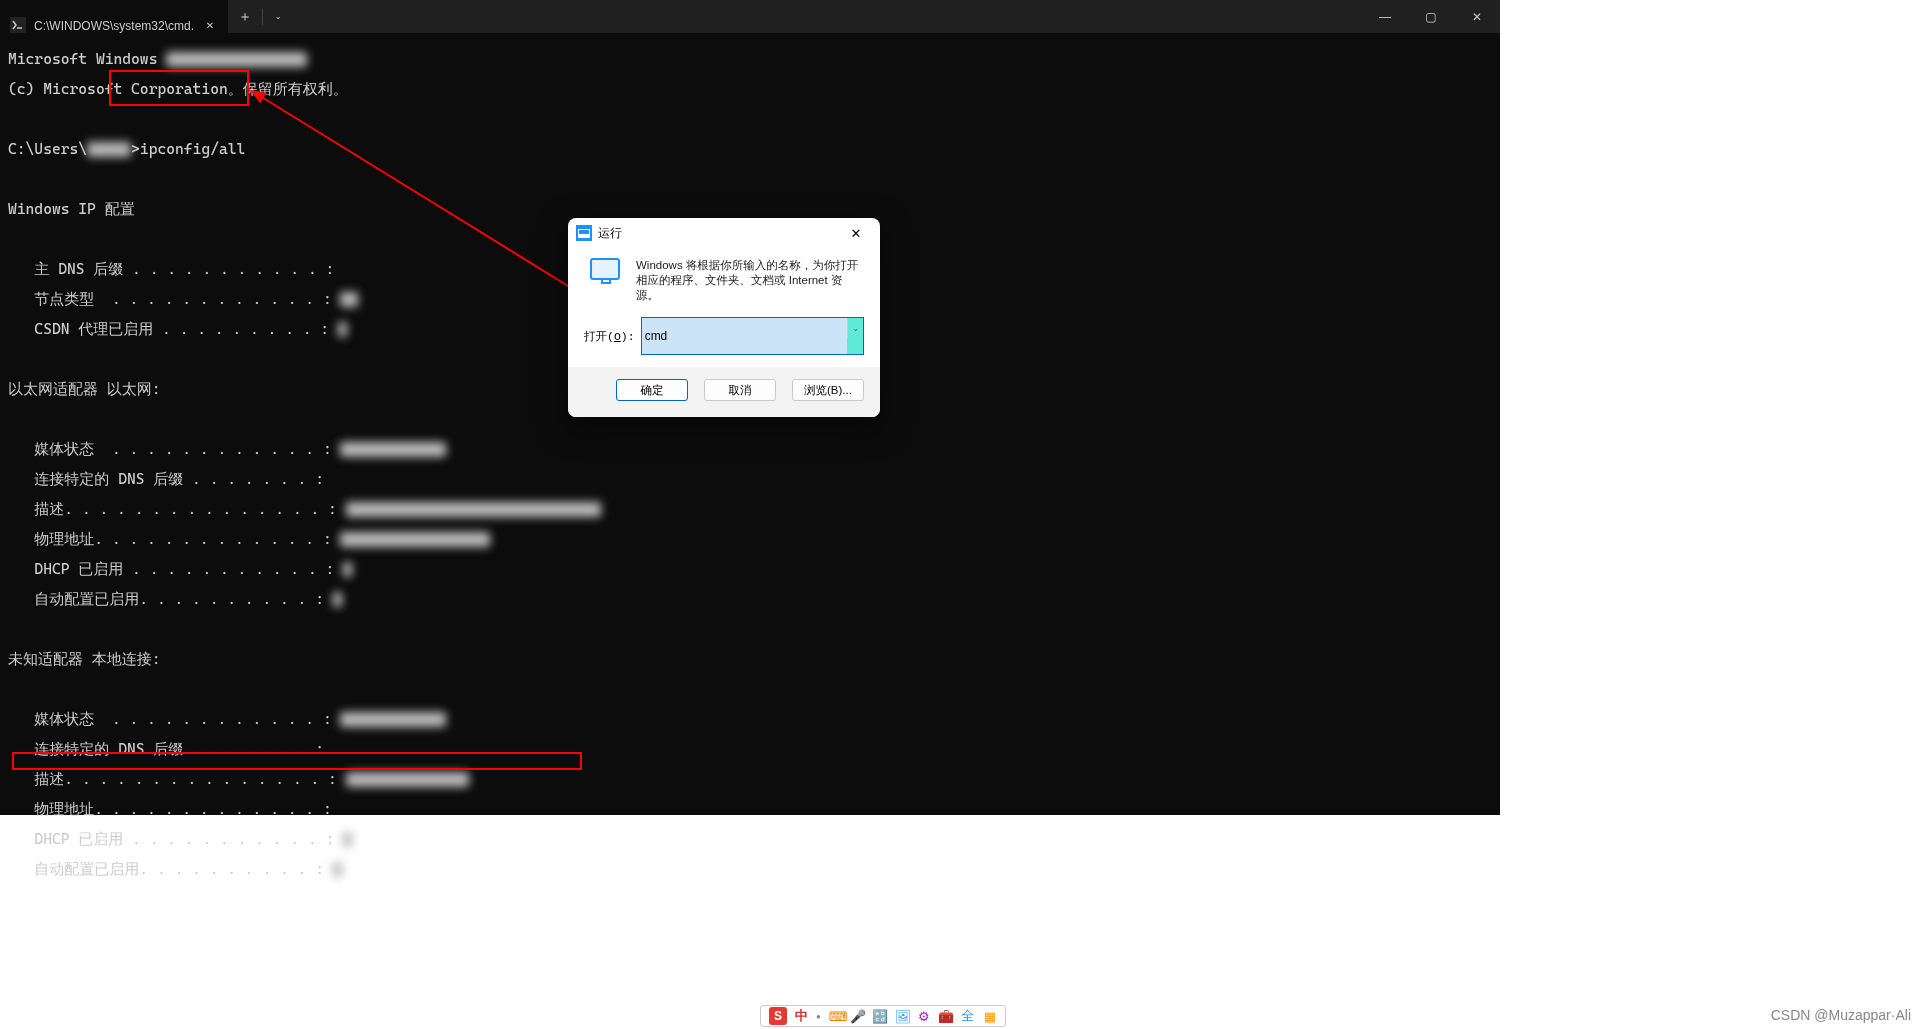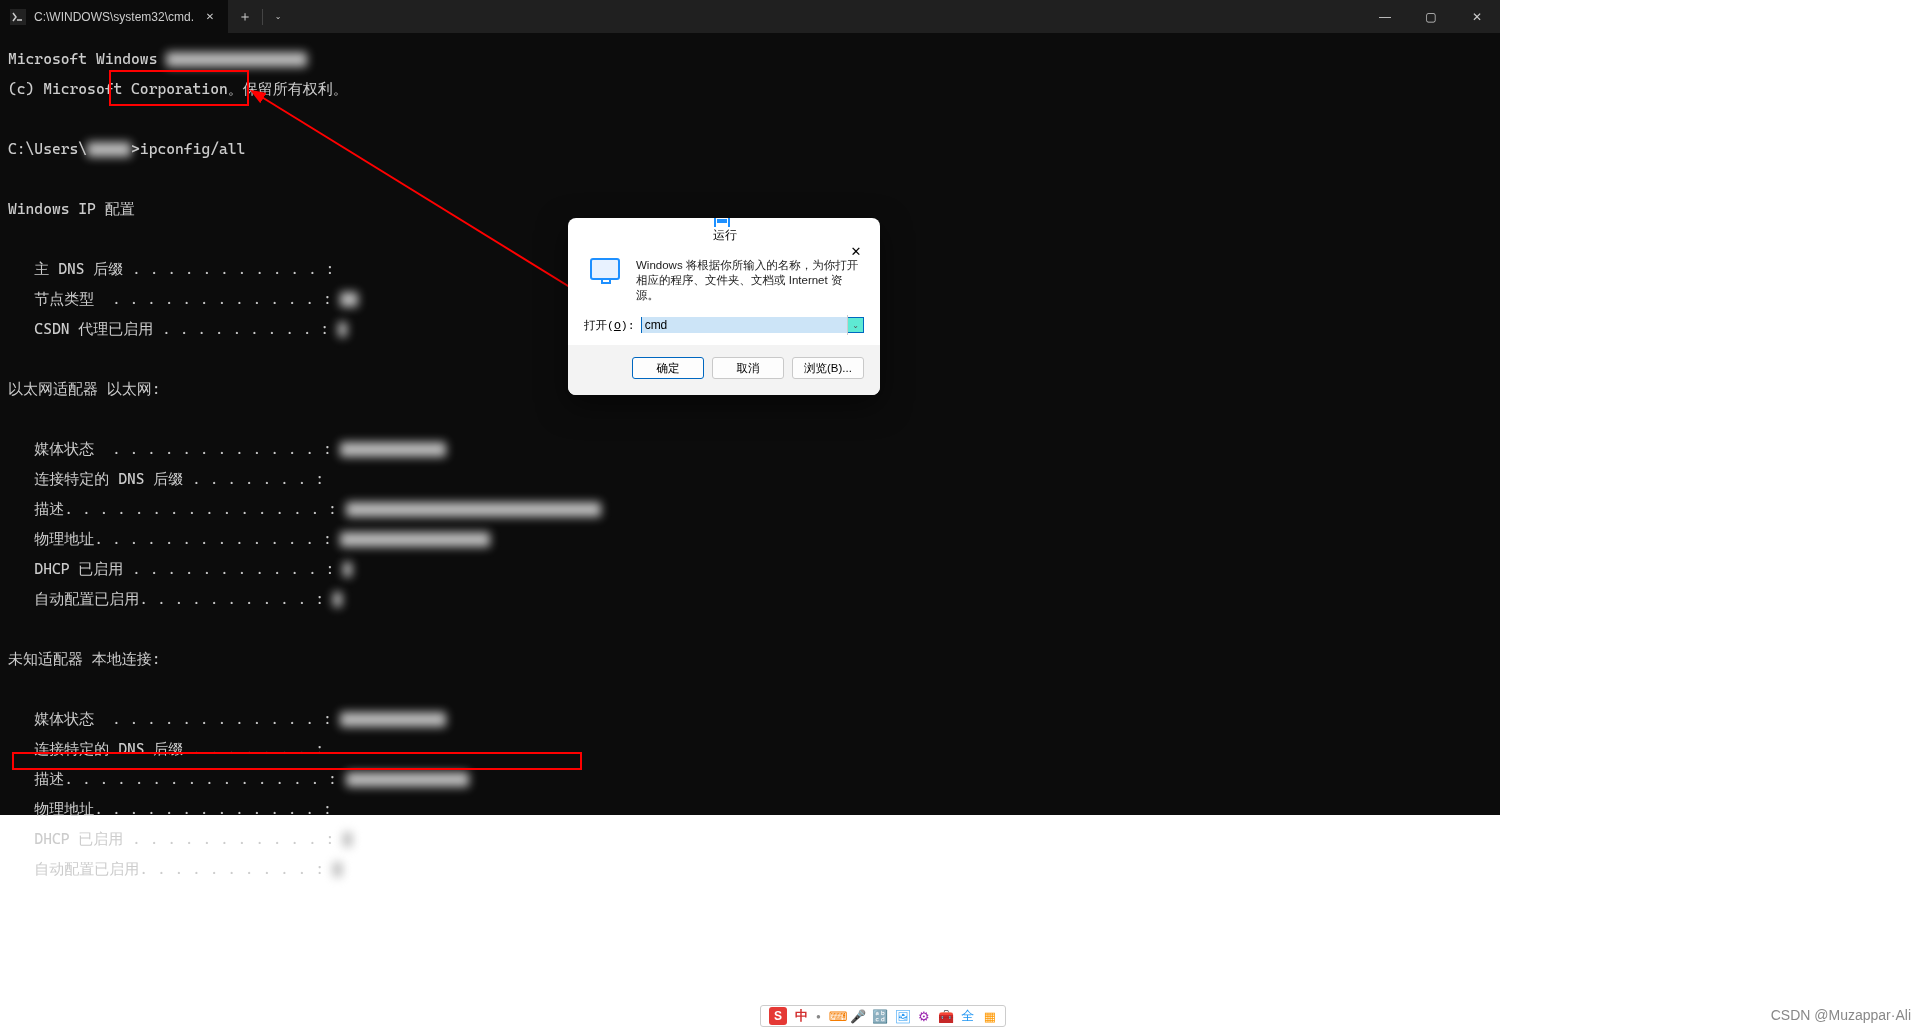--- a/index.html
+++ b/index.html
@@ -1,51 +1,51 @@
 <!DOCTYPE html>
 <html><head>
 <meta charset="utf-8">
 <style>
 * { margin:0; padding:0; box-sizing:border-box; }
 html,body { width:1919px; height:1029px; background:#fff; font-family:"Segoe UI","Microsoft YaHei",sans-serif; overflow:hidden; }
 .app { width:1500px; height:815px; background:#0c0c0c; position:relative; }
 .titlebar { height:33px; background:#202020; display:flex; align-items:center; color:#ccc; font-size:12px; }
-.tab { display:flex; align-items:center; gap:8px; height:33px; padding:0 10px; background:#0c0c0c; min-width:190px; }
+.tab { display:flex; align-items:flex-end; gap:8px; height:33px; padding:0 10px; background:#0c0c0c; min-width:190px; }
 .tab-icon { width:16px; height:16px; display:flex; align-items:center; justify-content:center; }
 .tab-close { width:16px; height:16px; display:flex; align-items:center; justify-content:center; font-size:10px; cursor:pointer; margin-left:auto; }
 .newtab { width:34px; height:33px; display:flex; align-items:center; justify-content:center; font-size:14px; cursor:pointer; }
 .divider { width:1px; height:16px; background:#444; }
 .chev { width:30px; height:33px; display:flex; align-items:center; justify-content:center; font-size:8px; cursor:pointer; }
 .wincontrols { margin-left:auto; display:flex; }
 .wincontrols div { width:46px; height:33px; display:flex; align-items:center; justify-content:center; cursor:pointer; font-size:12px; }
 .term { padding:4px 8px; color:#cccccc; font-family:Consolas,"Cascadia Mono",monospace; font-size:15px; line-height:15px; white-space:pre; position:relative; }
 .line { height:15px; }
 .blur { display:inline-block; filter:blur(5px); background:#bbb; color:#bbb; border-radius:2px; }
 .redbox { position:absolute; border:2px solid #ff0000; pointer-events:none; }
 
 .rundlg { position:absolute; left:568px; top:218px; width:312px; background:#fff; border-radius:8px; box-shadow:0 10px 30px rgba(0,0,0,.5); font-size:12px; color:#000; }
-.rundlg .hdr { display:flex; align-items:center; height:30px; padding:0 6px 0 8px;flex-direction:column; }
+.rundlg .hdr { display:flex; align-items:center; height:30px; padding:0 6px 0 8px; }
 .rundlg .hdr-ico { width:16px; height:16px; background:#1e90ff; margin-right:6px; display:flex; align-items:center; justify-content:center; }
 .rundlg .hdr-ico svg { width:12px; height:9px; }
 .rundlg .hdr-title { font-size:12px; }
 .rundlg .hdr-close { margin-left:auto; width:36px; height:30px; display:flex; align-items:center; justify-content:center; font-size:13px; cursor:pointer; }
 .rundlg .body { padding:10px 16px 12px 16px; }
 .rundlg .desc { display:flex; gap:14px;padding-left:6px; }
 .rundlg .desc-ico { width:32px; height:32px; flex-shrink:0; position:relative; }
 .rundlg .desc-ico .mon { width:30px; height:22px; border:2px solid #1e90ff; border-radius:3px; background:#e8f2ff; position:relative; }
 .rundlg .desc-ico .stand { width:10px; height:4px; border:2px solid #1e90ff; border-top:none; margin:0 auto; }
 .rundlg .desc p { font-size:11.5px; line-height:15px; color:#222; }
 .rundlg .openrow { display:flex; align-items:center; gap:6px; margin-top:14px; }
 .rundlg .openrow label { font-size:11.5px;font-family:Liberation Mono, monospace; }
 .rundlg .openrow label u { text-decoration:underline; }
-.rundlg .combo { flex:1; display:flex; align-items:center; height:16px; border:1px solid #0067c0; background:#5eead4; }
+.rundlg .combo { flex:1; display:flex; height:38px; border:1px solid #0067c0; background:#5eead4; }
 .rundlg .combo input { flex:1; border:none; outline:none; font-size:12px; padding:1px 3px; }
 .rundlg .combo .sel { background:#cce4f7; }
 .rundlg .combo .drop { width:16px; height:20px; display:flex; align-items:center; justify-content:center; font-size:8px; color:#555; border-left:1px solid #ccc; }
-.rundlg .btns { display:flex; justify-content:flex-end; gap:8px; padding:12px 16px 16px 16px; background:#f3f3f3; border-bottom-left-radius:8px; border-bottom-right-radius:8px; }
+.rundlg .btns { display:flex; justify-content:flex-end; gap:16px; padding:12px 16px 16px 16px; background:#f3f3f3; border-bottom-left-radius:8px; border-bottom-right-radius:8px; }
 .rundlg .btns button { width:72px; height:22px; font-size:11.5px; background:#fdfdfd; border:1px solid #c9c9c9; border-radius:3px; cursor:pointer; }
 .rundlg .btns button.primary { border:1px solid #0067c0; }
 
 .arrow { position:absolute; left:0; top:0; pointer-events:none; }
 .watermark { position:fixed; right:8px; bottom:6px; color:#888; font-size:14px; font-family:"Segoe UI",sans-serif; }
 .ime { position:fixed; left:760px; bottom:2px; display:flex; align-items:center; gap:8px; height:22px; padding:0 8px; background:#fff; border:1px solid #ccc; border-radius:3px; font-size:13px; }
 .ime .s-icon { width:18px; height:18px; background:#e53935; color:#fff; border-radius:3px; display:flex; align-items:center; justify-content:center; font-weight:bold; font-size:12px; }
 .ime span.ch { color:#d32f2f; font-weight:bold; }
 .ime .dots { color:#888; font-size:8px; }
 .ime .icn { width:14px; text-align:center; }

